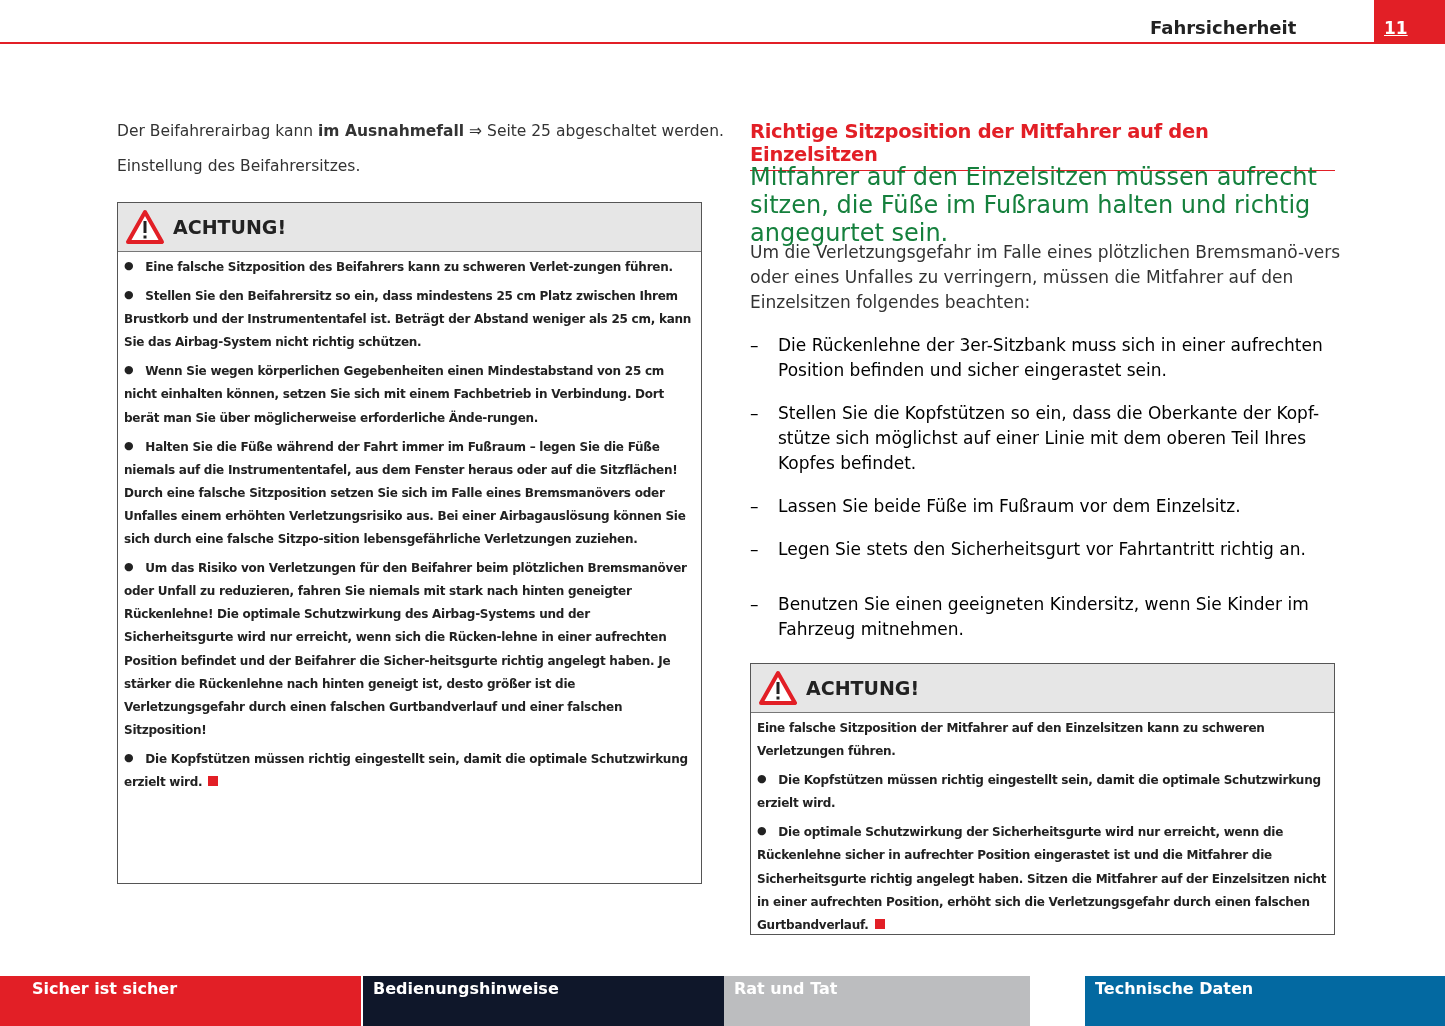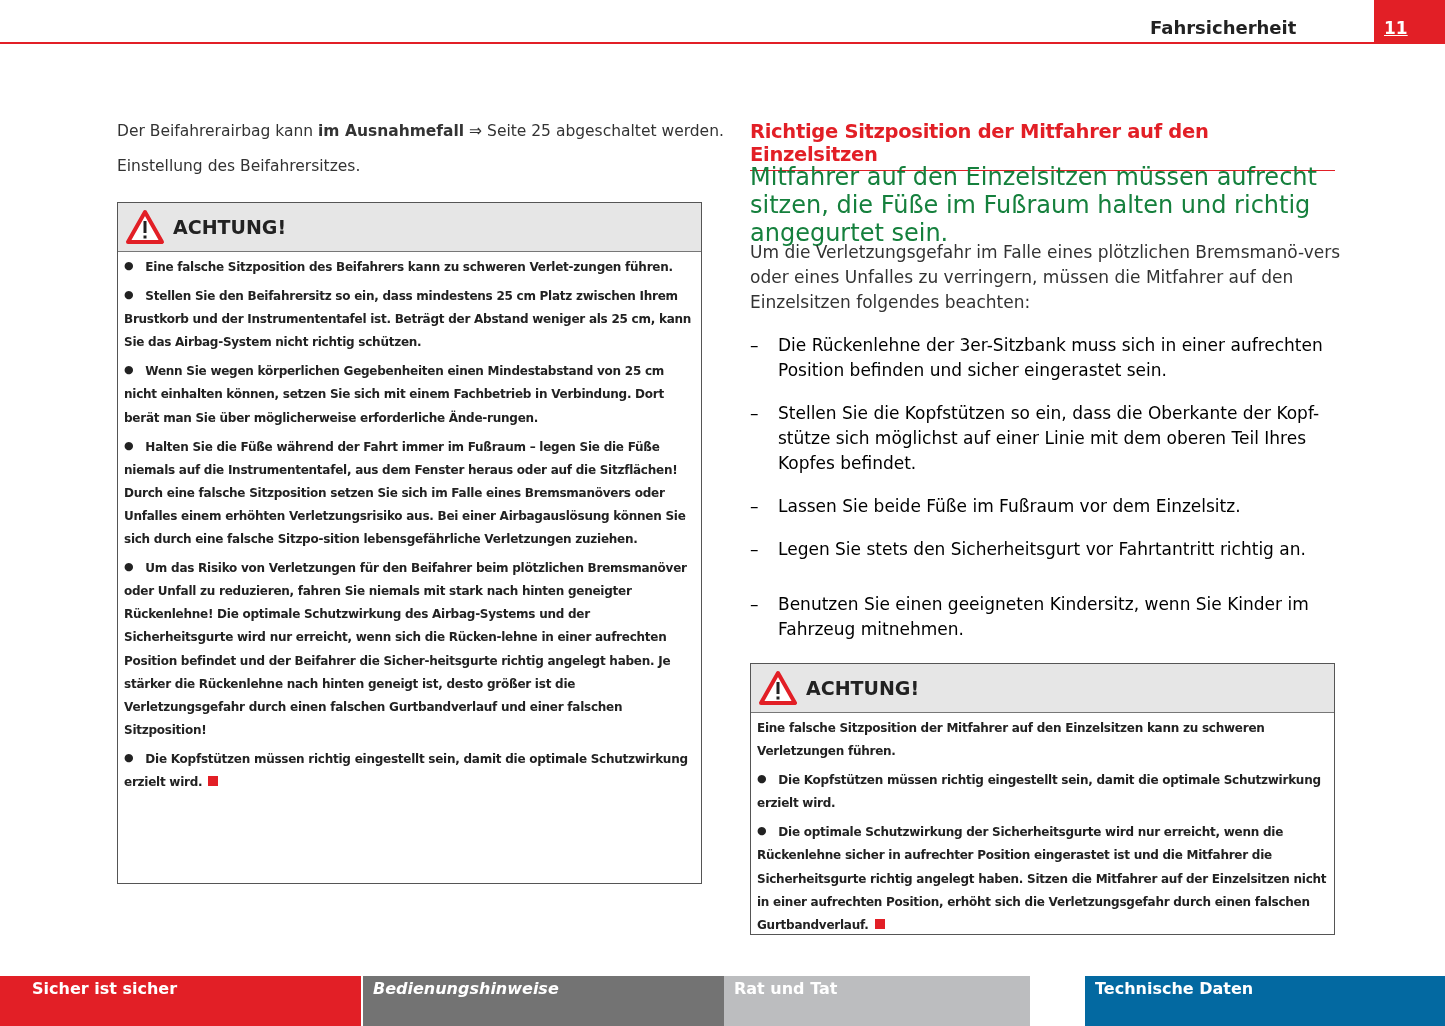--- a/index.html
+++ b/index.html
@@ -83,15 +83,15 @@
   </div>
   <div class="warn-body">
     <p>Eine falsche Sitzposition der Mitfahrer auf den Einzelsitzen kann zu schweren Verletzungen führen.</p>
     <p class="bullet">Die Kopfstützen müssen richtig eingestellt sein, damit die optimale Schutzwirkung erzielt wird.</p>
     <p><span class="bullet">Die optimale Schutzwirkung der Sicherheitsgurte wird nur erreicht, wenn die Rückenlehne sicher in aufrechter Position eingerastet ist und die Mitfahrer die Sicherheitsgurte richtig angelegt haben. Sitzen die Mitfahrer auf der Einzelsitzen nicht in einer aufrechten Position, erhöht sich die Verletzungsgefahr durch einen falschen Gurtbandverlauf.</span><span class="endmark"></span></p>
   </div>
 </div>
 
 <div class="footer" style="left:22px; width:339px; background:#e21f26; padding-left:10px;"><span>Sicher ist sicher</span></div>
 <div class="footer" style="left:0; width:22px; background:#e21f26;"></div>
-<div class="footer" style="left:363px; width:421px; background:#737373;font-style:italic;"><span>Bedienungshinweise</span></div>
+<div class="footer" style="left:363px; width:421px; background:#0f172a;"><span>Bedienungshinweise</span></div>
 <div class="footer" style="left:724px; width:306px; background:#bcbdbf;"><span>Rat und Tat</span></div>
 <div class="footer" style="left:1085px; width:360px; background:#0369a1;"><span>Technische Daten</span></div>
 
 </body></html>

